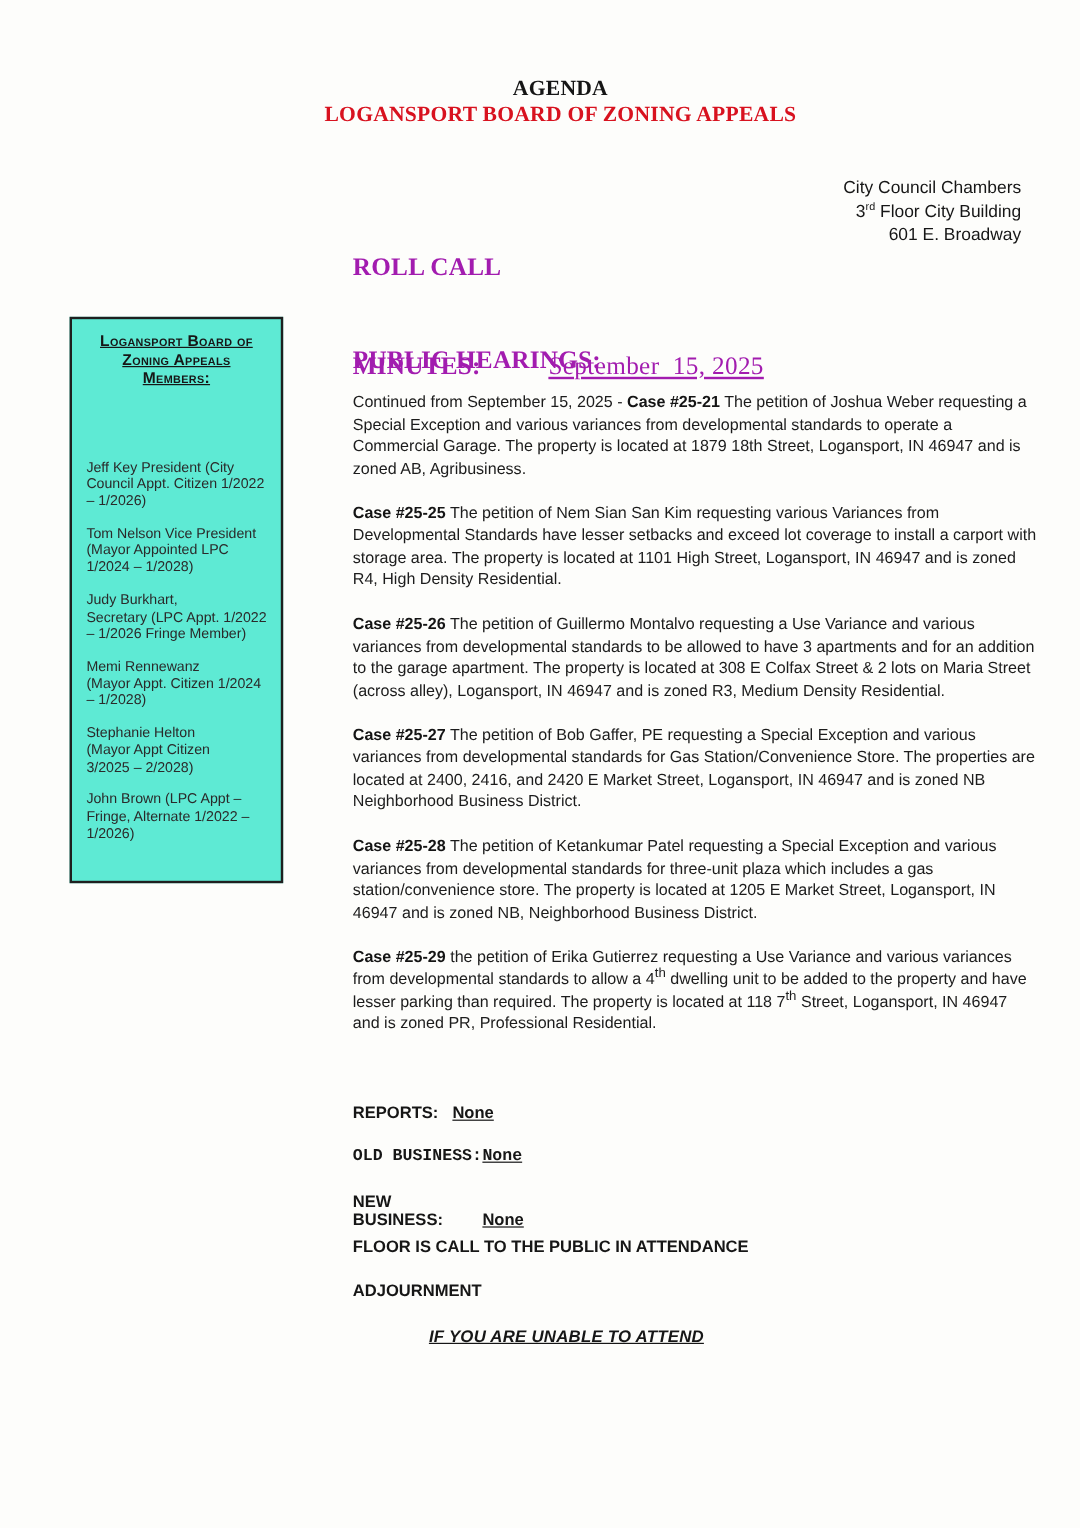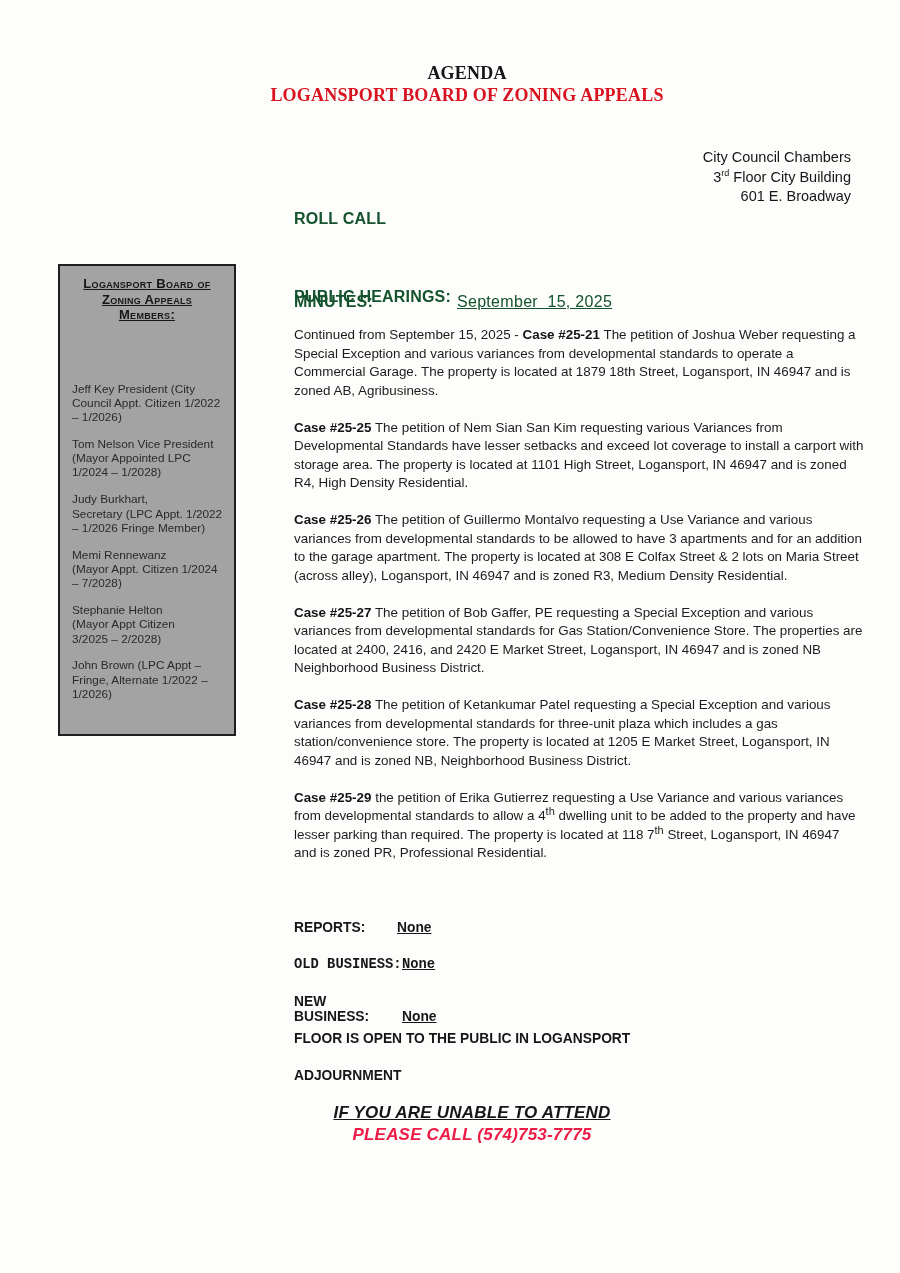--- a/index.html
+++ b/index.html
@@ -17,34 +17,34 @@
   .doc-header .board-title{color:var(--title-red,#d8121f);}
   
   .address{
     position:absolute;top:148px;right:49px;text-align:right;
     font-weight:normal;font-size:14.5px;line-height:19.5px;color:#161616;
   }
   .address sup{font-size:9px;vertical-align:super;line-height:0;}
   
   .serif-label{
     position:absolute;left:294px;
-    font-family:Liberation Sans, sans-serif;font-weight:bold;font-size:16px;color:#14532d;
+    font-family:Liberation Serif, serif;font-weight:bold;font-size:21px;color:#a21caf;
     letter-spacing:.2px;
   }
   .roll-call{top:210px;}
   .minutes-row{top:249px;margin-top:44px;}
   .minutes-row .lbl{display:inline-block;width:163px;}
   .minutes-row .val{
     font-weight:normal;text-decoration:underline;white-space:pre;letter-spacing:.3px;
   }
   .public-hearings{top:288px;}
   
   .members-box{
     position:absolute;left:58px;top:264px;width:178px;height:472px;
-    border:2px solid #1f1f1f;background:#a3a3a3;box-sizing:border-box;
+    border:2px solid #1f1f1f;background:#5eead4;box-sizing:border-box;
     padding:10px 8px 0 12px;
   }
   .members-box .box-title{
     font-variant:small-caps;font-weight:bold;font-size:13px;line-height:15.5px;
     text-align:center;text-decoration:underline;white-space:pre-line;color:#161616;
     letter-spacing:.3px;margin-right:4px;
   }
   .members-list{margin-top:59px;font-size:11.8px;line-height:14.3px;color:#2a2a2a;}
   .member{white-space:pre-line;margin-bottom:12.5px;}
   
@@ -53,32 +53,32 @@
     font-size:13.4px;line-height:18.5px;color:#1c1c1c;
   }
   .hearing{margin:0 0 18.5px 0;}
   .hearing b{color:#141414;margin-top:45px;}
   .hearing sup{font-size:11px;vertical-align:super;line-height:0;}
   
   .bottom-row{
     position:absolute;left:294px;font-size:13.8px;font-weight:bold;color:#161616;
   }
   .bottom-row .lbl{display:inline-block;}
-  .bottom-row .lbl.w1{width:103px;}
+  .bottom-row .lbl.w1{width:83px;}
   .bottom-row .lbl.w2{width:108px;}
   .bottom-row .val{font-weight:bold;text-decoration:underline;}
   .r-reports{top:920px;}
   .r-old{top:957px;font-family:Liberation Mono, monospace;}
   .r-new{top:994px;}
   .r-floor{top:1031px;}
   .r-adjourn{top:1068px;}
   
   .footer{
     position:absolute;top:1103px;left:172px;width:600px;text-align:center;
-    font-size:17px;font-weight:bold;font-style:italic;line-height:20px;
+    font-size:14px;font-weight:bold;font-style:italic;line-height:20px;
   }
   .footer .attend{color:#161616;text-decoration:underline;letter-spacing:.2px;}
   .footer .call{color:var(--footer-red,#ed1b45);margin-top:2px;letter-spacing:.2px;}
 </style>
 </head>
 <body>
 
 <div class="page" style="--title-red: #d8121f; --footer-red: #ed1b45;">
 
   <div class="doc-header">
@@ -109,21 +109,21 @@
 Council Appt. Citizen 1/2022
 – 1/2026)</div>
       <div class="member">Tom Nelson Vice President
 (Mayor Appointed LPC
 1/2024 – 1/2028)</div>
       <div class="member">Judy Burkhart,
 Secretary (LPC Appt. 1/2022
 – 1/2026 Fringe Member)</div>
       <div class="member">Memi Rennewanz
 (Mayor Appt. Citizen 1/2024
-– 7/2028)</div>
+– 1/2028)</div>
       <div class="member">Stephanie Helton
 (Mayor Appt Citizen
 3/2025 – 2/2028)</div>
       <div class="member">John Brown (LPC Appt –
 Fringe, Alternate 1/2022 –
 1/2026)</div>
     </div>
   </div>
 
   <div class="hearings">
@@ -137,21 +137,20 @@
 
   <div class="bottom-row r-reports">
     <span class="lbl w1">REPORTS:</span><span class="val">None</span>
   </div>
   <div class="bottom-row r-old">
     <span class="lbl w2">OLD BUSINESS:</span><span class="val">None</span>
   </div>
   <div class="bottom-row r-new">
     <span class="lbl w2">NEW BUSINESS:</span><span class="val">None</span>
   </div>
-  <div class="bottom-row r-floor">FLOOR IS OPEN TO THE PUBLIC IN LOGANSPORT</div>
+  <div class="bottom-row r-floor">FLOOR IS CALL TO THE PUBLIC IN ATTENDANCE</div>
   <div class="bottom-row r-adjourn">ADJOURNMENT</div>
 
   <div class="footer">
     <div class="attend">IF YOU ARE UNABLE TO ATTEND</div>
-    <div class="call">PLEASE CALL (574)753-7775</div>
   </div>
 
 </div>
 
 </body></html>

